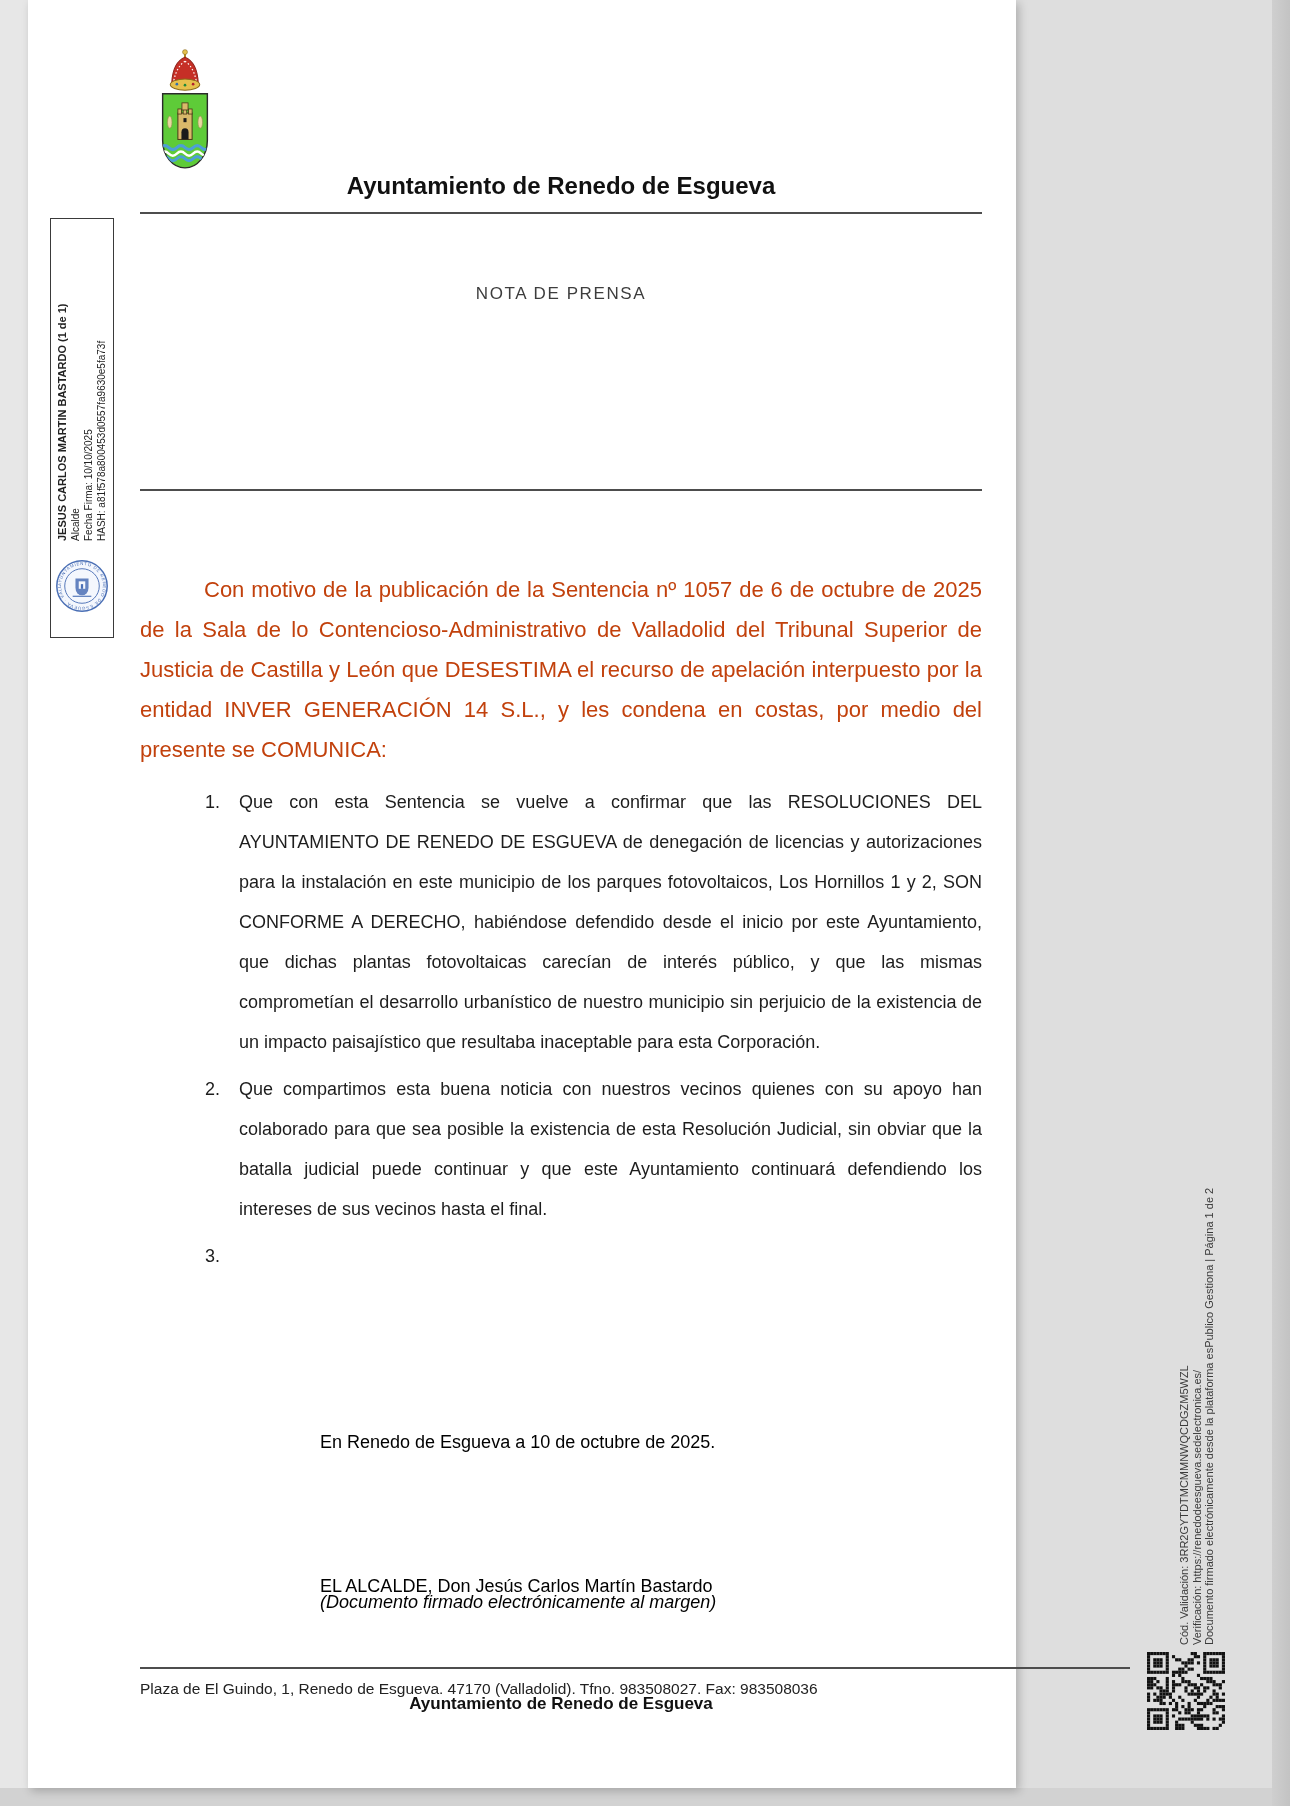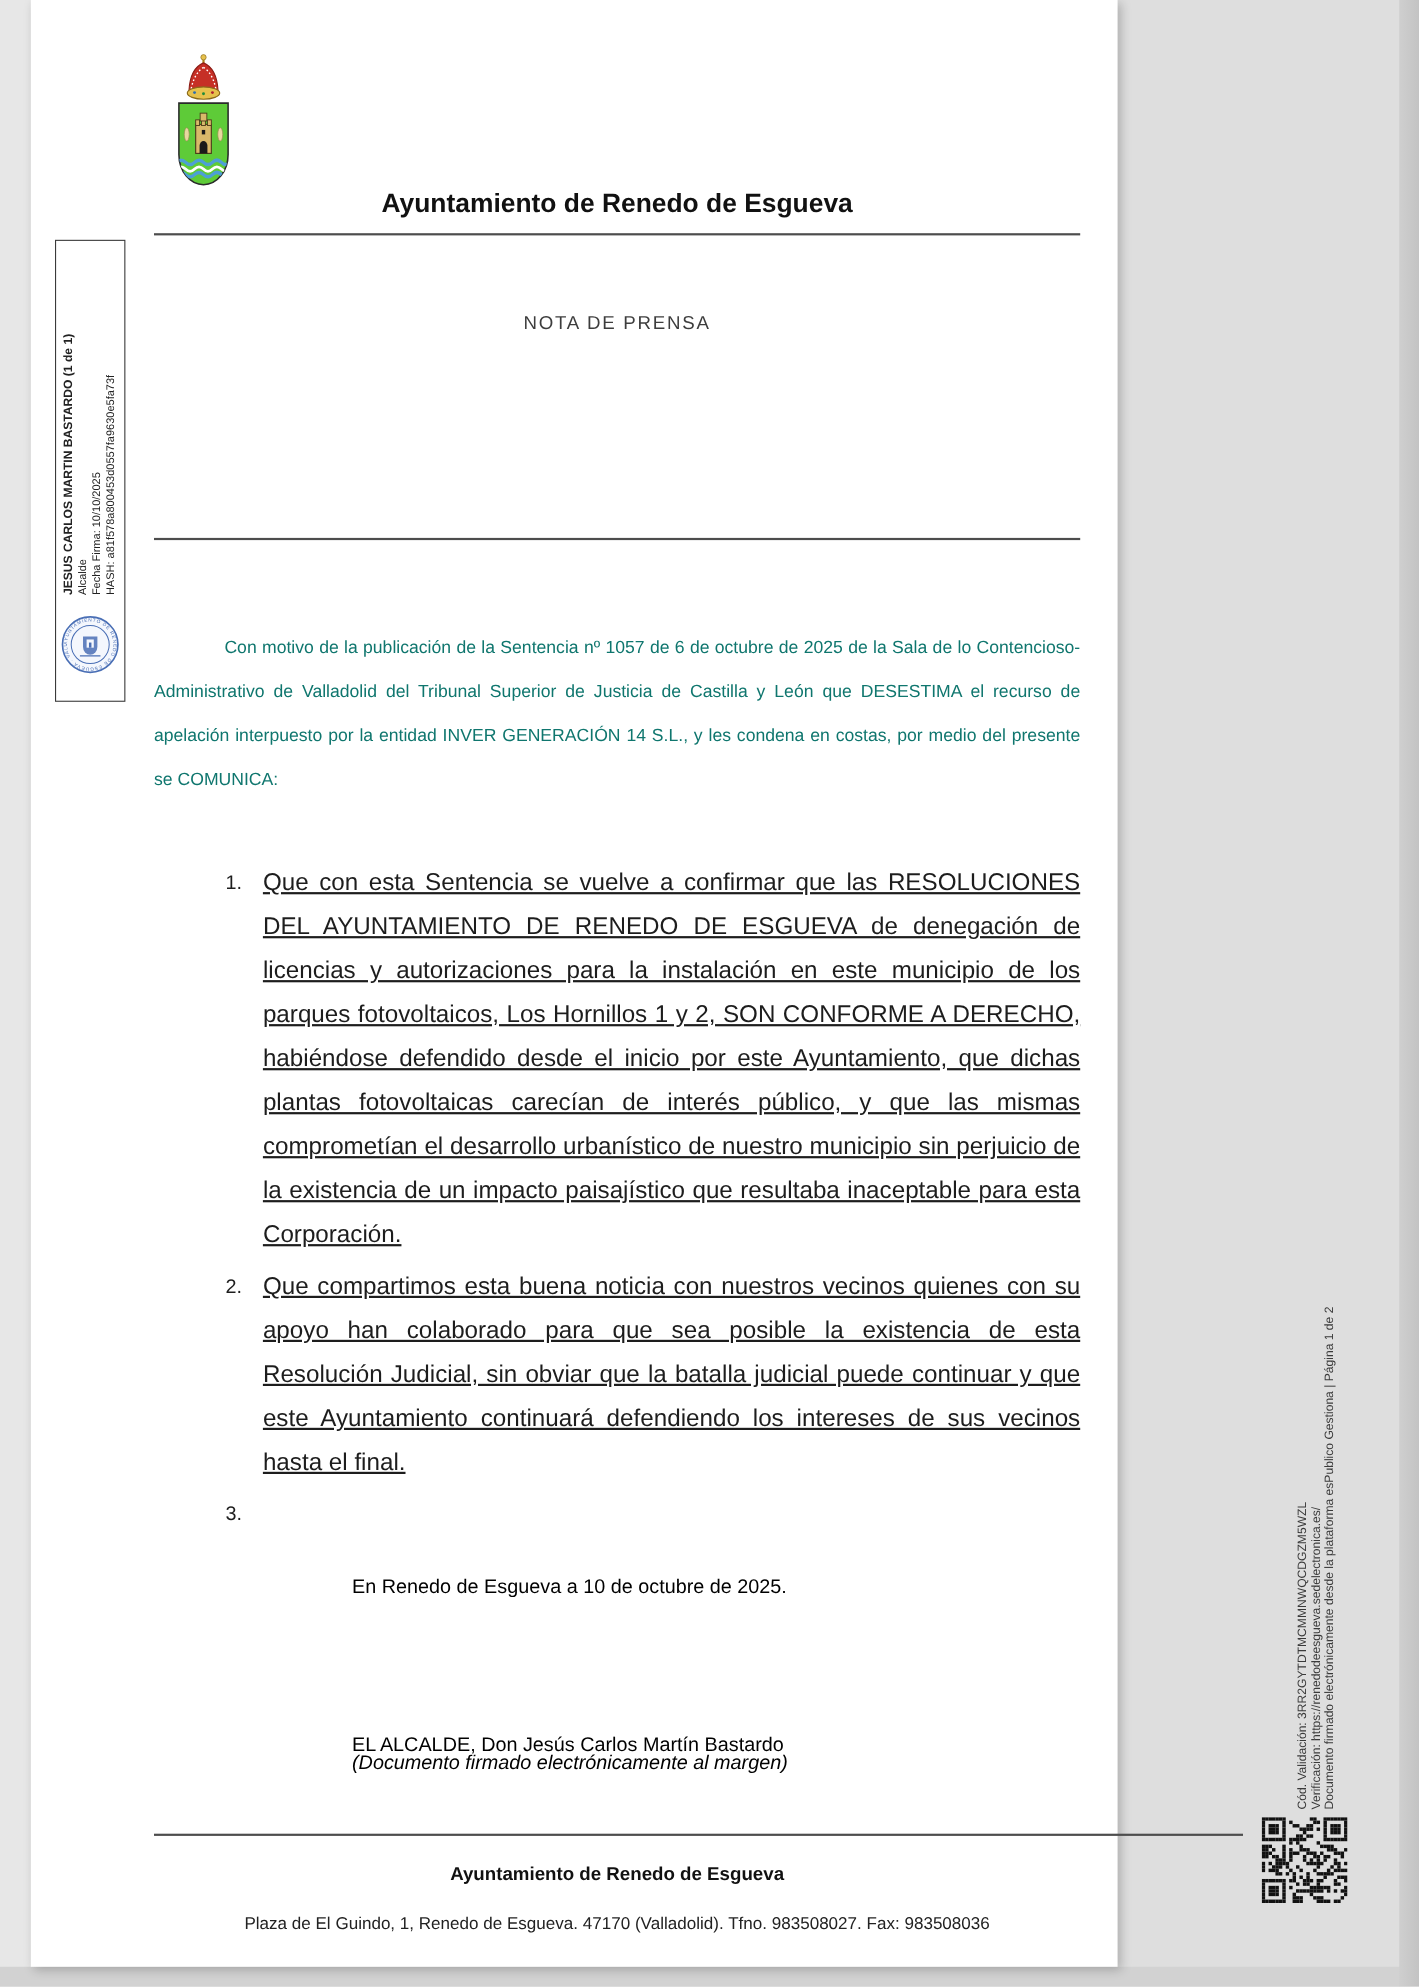--- a/index.html
+++ b/index.html
@@ -28,37 +28,37 @@
   .hline{
     position:absolute; left:112px; width:842px; text-align:center;
     font-weight:normal; color:#3d3d3d; font-size:17px; letter-spacing:1.6px;
   }
   .h1{ top:284px; }
   .h2{ top:342px; }
   .h3{ top:396px; line-height:41px; }
   
   .intro{
     position:absolute; left:112px; top:570px; width:842px;
-    font-size:16px; line-height:40px; text-align:justify; text-indent:64px; color:#0f766e;
+    font-size:22px; line-height:40px; text-align:justify; text-indent:64px; color:#c2410c;
   }
   .list { position:absolute; left:112px; top:782px; width:842px; }
   .li   { display:flex; padding-left:65px; margin-bottom:7px; }
   .num  { width:34px; flex:none; font-size:18px; line-height:40px; }
-  .txt  { flex:1; font-size:22px; line-height:40px; text-align:justify;text-decoration:underline; }
+  .txt  { flex:1; font-size:18px; line-height:40px; text-align:justify; }
   .dateline, .mayor, .signed-note{
     position:absolute; left:292px; font-size:18px; color:#000000;
   }
   .dateline   { top:1432px; }
   .mayor      { top:1576px; }
   .signed-note{ top:1592px; font-style:italic; }
   
   .foot-rule { left:112px; top:1667px; width:990px; }
   .foot-name { position:absolute; left:112px; top:1694px; width:842px; text-align:center;
                font-weight:bold; font-size:17px; color:#111; }
-  .foot-addr { position:absolute; left:112px; top:1741px; width:842px; text-align:center;
+  .foot-addr { position:absolute; left:112px; top:1680px; width:842px; text-align:left;
                font-size:15.5px; color:#222; }
   
   .left-box{
     position:absolute; left:22px; top:218px; width:64px; height:420px;
     border:1.5px solid #3a3a3a; background:#fff;
   }
   .left-rot{
     position:absolute; left:-118px; top:145px; width:300px; height:54px;
     transform:rotate(-90deg); transform-origin:center; line-height:13px; color:#222;
     white-space:nowrap;

